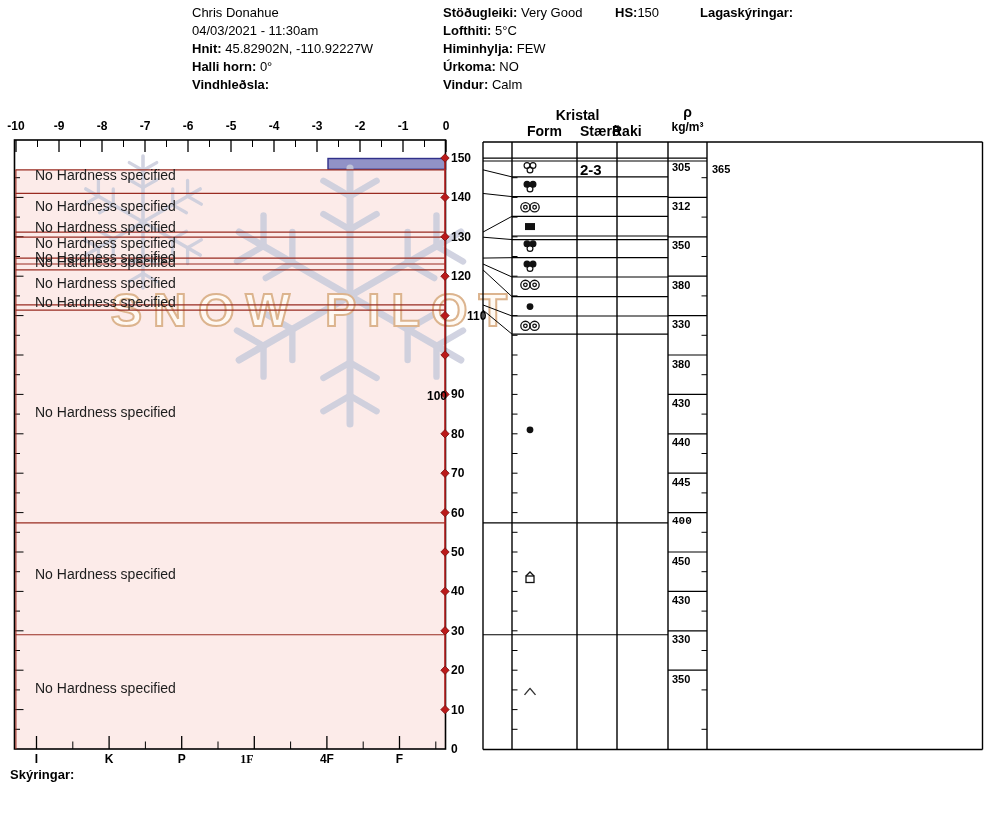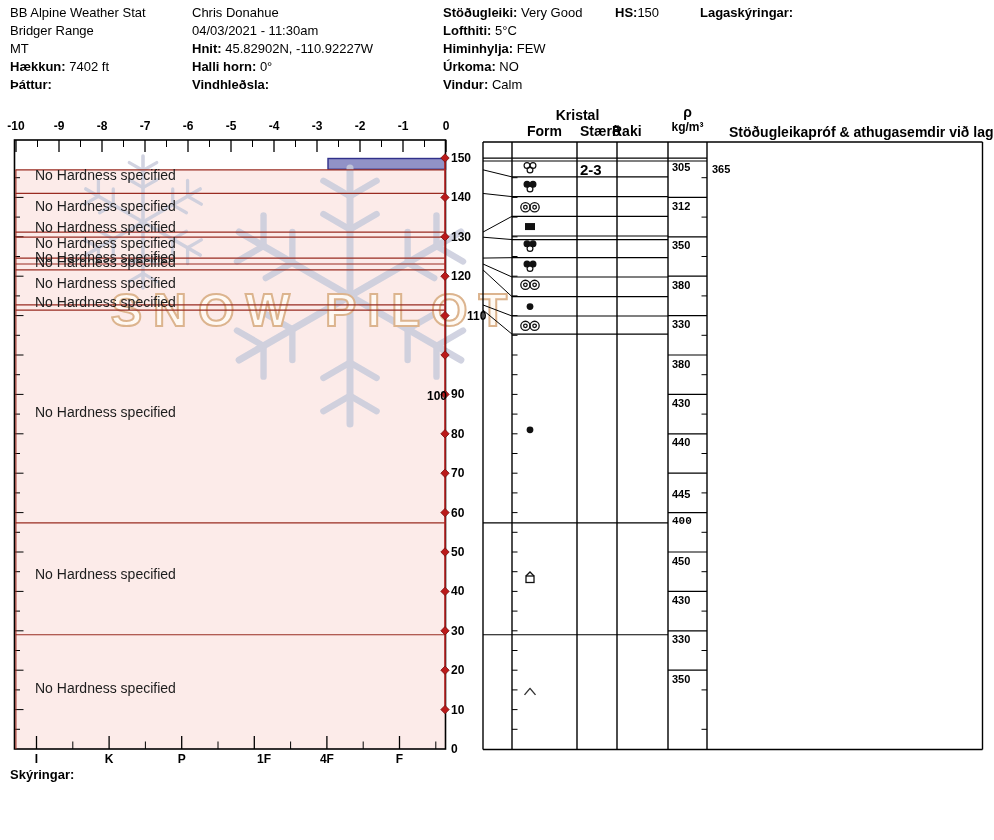--- a/index.html
+++ b/index.html
@@ -20,27 +20,20 @@
   .watermark-text{position:absolute;left:62px;top:282px;width:505px;text-align:center;
      font-size:47px;font-weight:bold;letter-spacing:11px;
      color:rgba(255,250,243,0.95);-webkit-text-stroke:2px #dcb48e;white-space:nowrap;}
   .footer-label{position:absolute;left:10px;top:767px;font-size:13px;font-weight:bold;}
 </style>
 </head>
 <body>
 
 <div id="page">
 
-  <div class="hdr-col" style="left:10px" id="hcol1">
-      <div class="hdr-row"><span>BB Alpine Weather Stat</span></div>
-      <div class="hdr-row"><span>Bridger Range</span></div>
-      <div class="hdr-row"><span>MT</span></div>
-      <div class="hdr-row"><span class="b">Hækkun: </span><span>7402 ft</span></div>
-      <div class="hdr-row"><span class="b">Þáttur: </span><span></span></div>
-    </div>
   <div class="hdr-col" style="left:192px" id="hcol2">
       <div class="hdr-row"><span>Chris Donahue</span></div>
       <div class="hdr-row"><span>04/03/2021 - 11:30am</span></div>
       <div class="hdr-row"><span class="b">Hnit: </span><span>45.82902N, -110.92227W</span></div>
       <div class="hdr-row"><span class="b">Halli horn: </span><span>0°</span></div>
       <div class="hdr-row"><span class="b">Vindhleðsla: </span><span></span></div>
     </div>
   <div class="hdr-col" style="left:443px" id="hcol3">
       <div class="hdr-row"><span class="b">Stöðugleiki: </span><span>Very Good</span></div>
       <div class="hdr-row"><span class="b">Lofthiti: </span><span>5°C</span></div>
@@ -52,21 +45,20 @@
     <span class="b">HS:</span><span>150</span>
   </div>
   <div class="hdr-col b" style="left:700px">Lagaskýringar:</div>
 
   <div class="tbl-hdr center" style="left:520px;top:107px;width:115px;">Kristal</div>
   <div class="tbl-hdr center" style="left:512px;top:123px;width:65px;">Form</div>
   <div class="tbl-hdr" style="left:580px;top:123px;">Stærð</div>
   <div class="tbl-hdr" style="left:612px;top:123px;">Raki</div>
   <div class="tbl-hdr center" style="left:668px;top:104px;width:39px;">ρ</div>
   <div class="tbl-hdr center" style="left:668px;top:120px;width:39px;font-size:12px;">kg/m³</div>
-  <div class="tbl-hdr" style="left:729px;top:124px;">Stöðugleikapróf &amp; athugasemdir við lag</div>
 
   <svg id="svg-under" width="994" height="840">
       <g>
         <rect x="328" y="158.5" width="117.5" height="10.82000000000005" fill="#9192c7" stroke="#30308a" stroke-width="1.4"></rect>
         <rect x="15.5" y="169.82000000000005" width="430" height="23.639999999999986" fill="#fcebe9"></rect>
         <rect x="15.5" y="193.46000000000004" width="430" height="38.611999999999966" fill="#fcebe9"></rect>
         <rect x="15.5" y="232.072" width="430" height="5.121999999999957" fill="#fcebe9"></rect>
         <rect x="15.5" y="237.19399999999996" width="430" height="20.882000000000062" fill="#fcebe9"></rect>
         <rect x="15.5" y="258.076" width="430" height="5.910000000000025" fill="#fcebe9"></rect>
         <rect x="15.5" y="263.98600000000005" width="430" height="5.909999999999968" fill="#fcebe9"></rect>
@@ -399,21 +391,21 @@
       <div class="axis-num" style="left: 188px; top: 119px;">-6</div>
       <div class="axis-num" style="left: 231px; top: 119px;">-5</div>
       <div class="axis-num" style="left: 274px; top: 119px;">-4</div>
       <div class="axis-num" style="left: 317px; top: 119px;">-3</div>
       <div class="axis-num" style="left: 360px; top: 119px;">-2</div>
       <div class="axis-num" style="left: 403px; top: 119px;">-1</div>
       <div class="axis-num" style="left: 446px; top: 119px;">0</div>
       <div class="axis-num" style="left: 36.5px; top: 752px;">I</div>
       <div class="axis-num" style="left: 109.1px; top: 752px;">K</div>
       <div class="axis-num" style="left: 181.7px; top: 752px;">P</div>
-      <div class="axis-num" style="left: 264px; top: 752px;">1F</div>
+      <div class="axis-num" style="left: 247px; top: 752px; font-family: Liberation Serif, serif;">1F</div>
       <div class="axis-num" style="left: 326.9px; top: 752px;">4F</div>
       <div class="axis-num" style="left: 399.5px; top: 752px;">F</div>
       <div class="depth-num" style="left: 451px; top: 151px;">150</div>
       <div class="depth-num" style="left: 451px; top: 190.4px;">140</div>
       <div class="depth-num" style="left: 451px; top: 229.8px;">130</div>
       <div class="depth-num" style="left: 451px; top: 269.2px;">120</div>
       <div class="depth-num" style="left: 467px; top: 308.6px;">110</div>
       <div class="depth-num" style="left: 427px; top: 348px; margin-top: 41px;">100</div>
       <div class="depth-num" style="left: 451px; top: 387.4px;">90</div>
       <div class="depth-num" style="left: 451px; top: 426.8px;">80</div>
@@ -439,21 +431,21 @@
       <div class="layer-label" style="left: 35px; top: 687.536px;">No Hardness specified</div>
       <div class="dens-val" style="left: 672px; top: 160.5px;">305</div>
       <div class="dens-val" style="left: 672px; top: 163.258px; padding-left: 40px;">365</div>
       <div class="dens-val" style="left: 672px; top: 199.9px;">312</div>
       <div class="dens-val" style="left: 672px; top: 239.3px;">350</div>
       <div class="dens-val" style="left: 672px; top: 278.7px;">380</div>
       <div class="dens-val" style="left: 672px; top: 318.1px;">330</div>
       <div class="dens-val" style="left: 672px; top: 357.5px;">380</div>
       <div class="dens-val" style="left: 672px; top: 396.9px;">430</div>
       <div class="dens-val" style="left: 672px; top: 436.3px;">440</div>
-      <div class="dens-val" style="left: 672px; top: 475.7px; margin-top: 12px;">445</div>
+      <div class="dens-val" style="left: 672px; top: 475.7px;">445</div>
       <div class="dens-val" style="left: 672px; top: 515.1px; font-family: Liberation Mono, monospace;">400</div>
       <div class="dens-val" style="left: 672px; top: 554.5px;">450</div>
       <div class="dens-val" style="left: 672px; top: 593.9px;">430</div>
       <div class="dens-val" style="left: 672px; top: 633.3px;">330</div>
       <div class="dens-val" style="left: 672px; top: 672.7px;">350</div>
     </div>
 
   <div class="footer-label">Skýringar:</div>
 </div>
 

